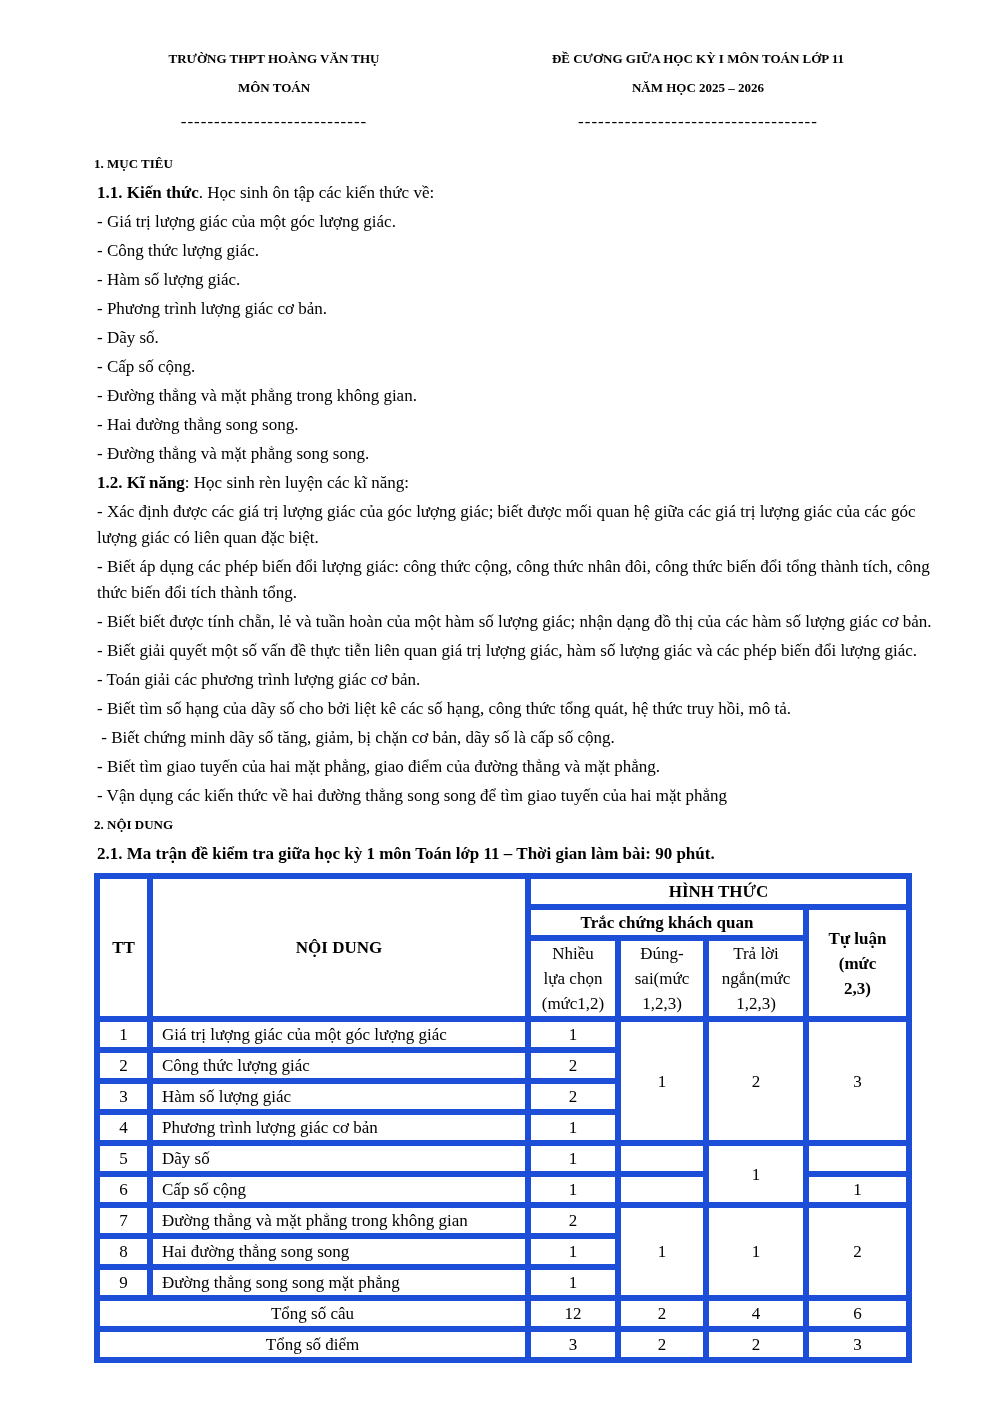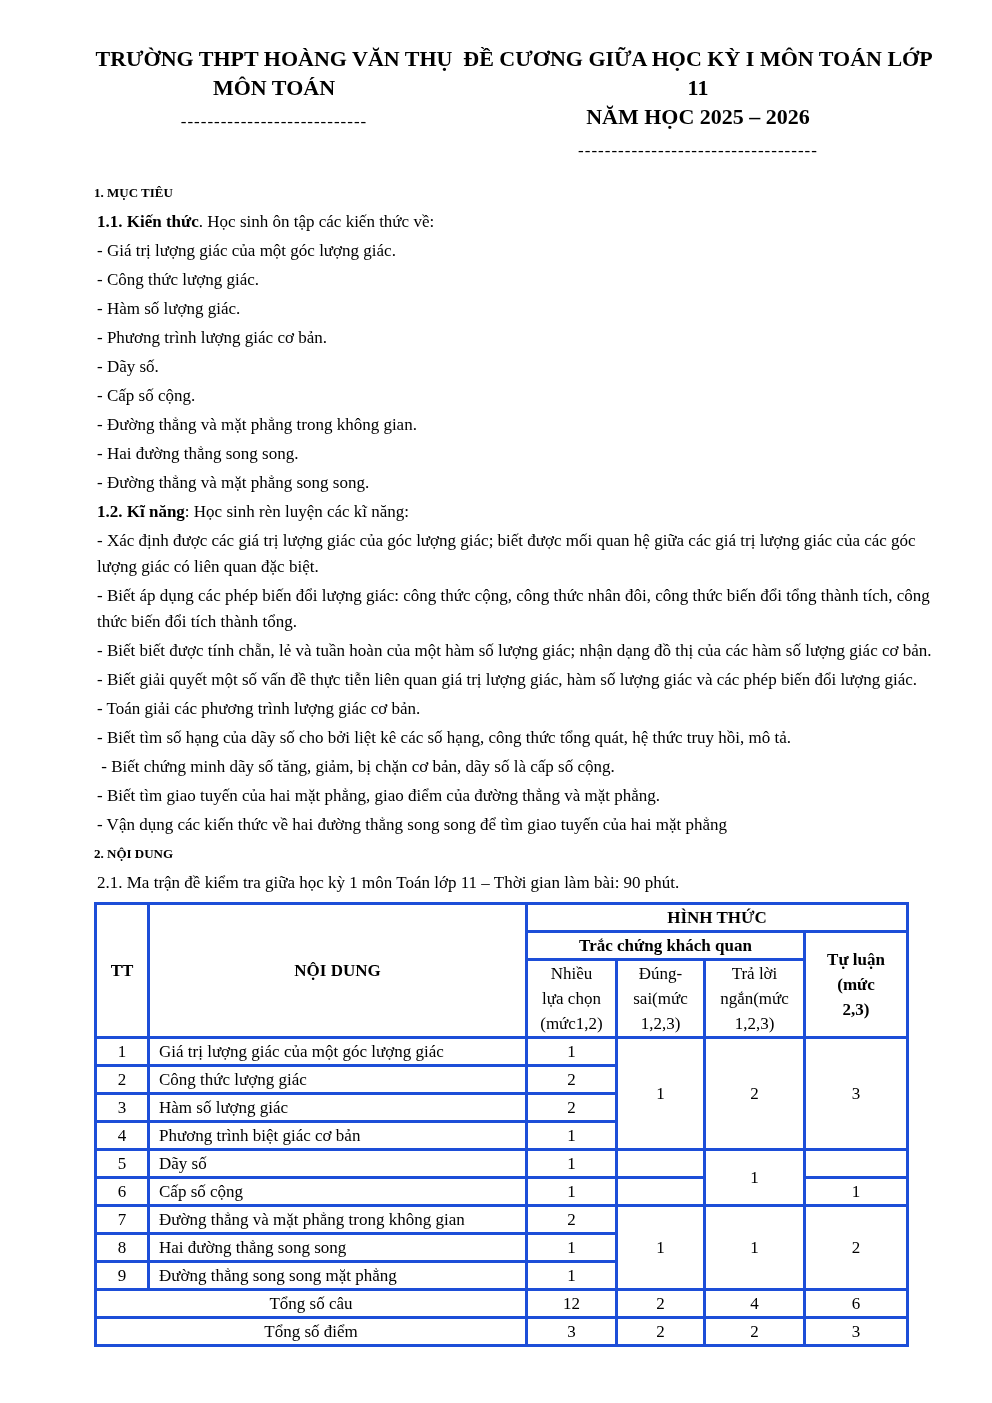--- a/index.html
+++ b/index.html
@@ -13,37 +13,37 @@
   }
   .page {
     box-sizing: border-box;
     width: 992px; height: 1403px;
     padding: 44px 50px 0 94px;
   }
   
   .doc-header { display: flex; }
   .hdr-left  { width: 360px; text-align: center; }
   .hdr-right { flex: 1; text-align: center; }
-  .hdr-line { font-weight: bold; font-size: 22px; line-height: 29px; }
+  .hdr-line { font-weight: bold; font-size: 13px; line-height: 29px; }
   .dashes { font-weight: normal; font-size: 17px; line-height: 26px; margin-top: 7px; letter-spacing: 1px; }
   
   .content { margin-top: 16px; }
   .h-bold { font-weight: bold; font-size: 13px; line-height: 26px; margin: 0; }
   p.line { margin: 3px; line-height: 26px; white-space: pre-wrap; }
   .gap-top { margin-top: 13px; }
   
   table.matrix {
     border-collapse: collapse;
     table-layout: fixed;
     width: 812px;
     margin-top: 6px;
     border: 2px solid #000;
   }
   table.matrix td {
-    border: 3px solid #1d4ed8;
+    border: 6px solid #1d4ed8;
     padding: 0 5px;
     line-height: 25px;
     vertical-align: middle;
     overflow: hidden;
   }
   .c { text-align: center; }
   .bold { font-weight: bold; }
   .prewrap { white-space: pre-line; }
   .topic { text-align: left; padding-left: 9px !important; }
   tr.hrow1 { height: 27px; }
@@ -95,21 +95,21 @@
       <p class="line">- Biết biết được tính chẵn, lẻ và tuần hoàn của một hàm số lượng giác; nhận dạng đồ thị của các hàm số lượng giác cơ bản.</p>
       <p class="line">- Biết giải quyết một số vấn đề thực tiễn liên quan giá trị lượng giác, hàm số lượng giác và các phép biến đổi lượng giác.</p>
       <p class="line">- Toán giải các phương trình lượng giác cơ bản.</p>
       <p class="line">- Biết tìm số hạng của dãy số cho bởi liệt kê các số hạng, công thức tổng quát, hệ thức truy hồi, mô tả.</p>
       <p class="line gap-top"> - Biết chứng minh dãy số tăng, giảm, bị chặn cơ bản, dãy số là cấp số cộng.</p>
       <p class="line">- Biết tìm giao tuyến của hai mặt phẳng, giao điểm của đường thẳng và mặt phẳng.</p>
       <p class="line">- Vận dụng các kiến thức về hai đường thẳng song song để tìm giao tuyến của hai mặt phẳng</p>
     </div>
 
     <p class="h-bold">2. NỘI DUNG</p>
-    <p class="line" style="font-weight:normal;">2.1. Ma trận đề kiểm tra giữa học kỳ 1 môn Toán lớp 11 – Thời gian làm bài: 90 phút.</p>
+    <p class="line" style="font-weight:bold;">2.1. Ma trận đề kiểm tra giữa học kỳ 1 môn Toán lớp 11 – Thời gian làm bài: 90 phút.</p>
 
     <table class="matrix">
       <colgroup>
         <col style="width:53px">
           <col style="width:378px">
           <col style="width:90px">
         <col style="width:88px">
           <col style="width:100px">
           <col style="width:103px">
       </colgroup>
@@ -150,21 +150,21 @@
           <td class="topic">Công thức lượng giác</td>
           <td class="c">2</td>
         </tr>
         <tr class="brow">
           <td class="c">3</td>
           <td class="topic">Hàm số lượng giác</td>
           <td class="c">2</td>
         </tr>
         <tr class="brow">
           <td class="c">4</td>
-          <td class="topic">Phương trình biệt giác cơ bản</td>
+          <td class="topic">Phương trình lượng giác cơ bản</td>
           <td class="c">1</td>
         </tr>
 
         <tr class="brow">
           <td class="c">5</td>
           <td class="topic">Dãy số</td>
           <td class="c">1</td>
           <td class="c"></td>
           <td rowspan="2" class="c">1</td>
           <td class="c"></td>

